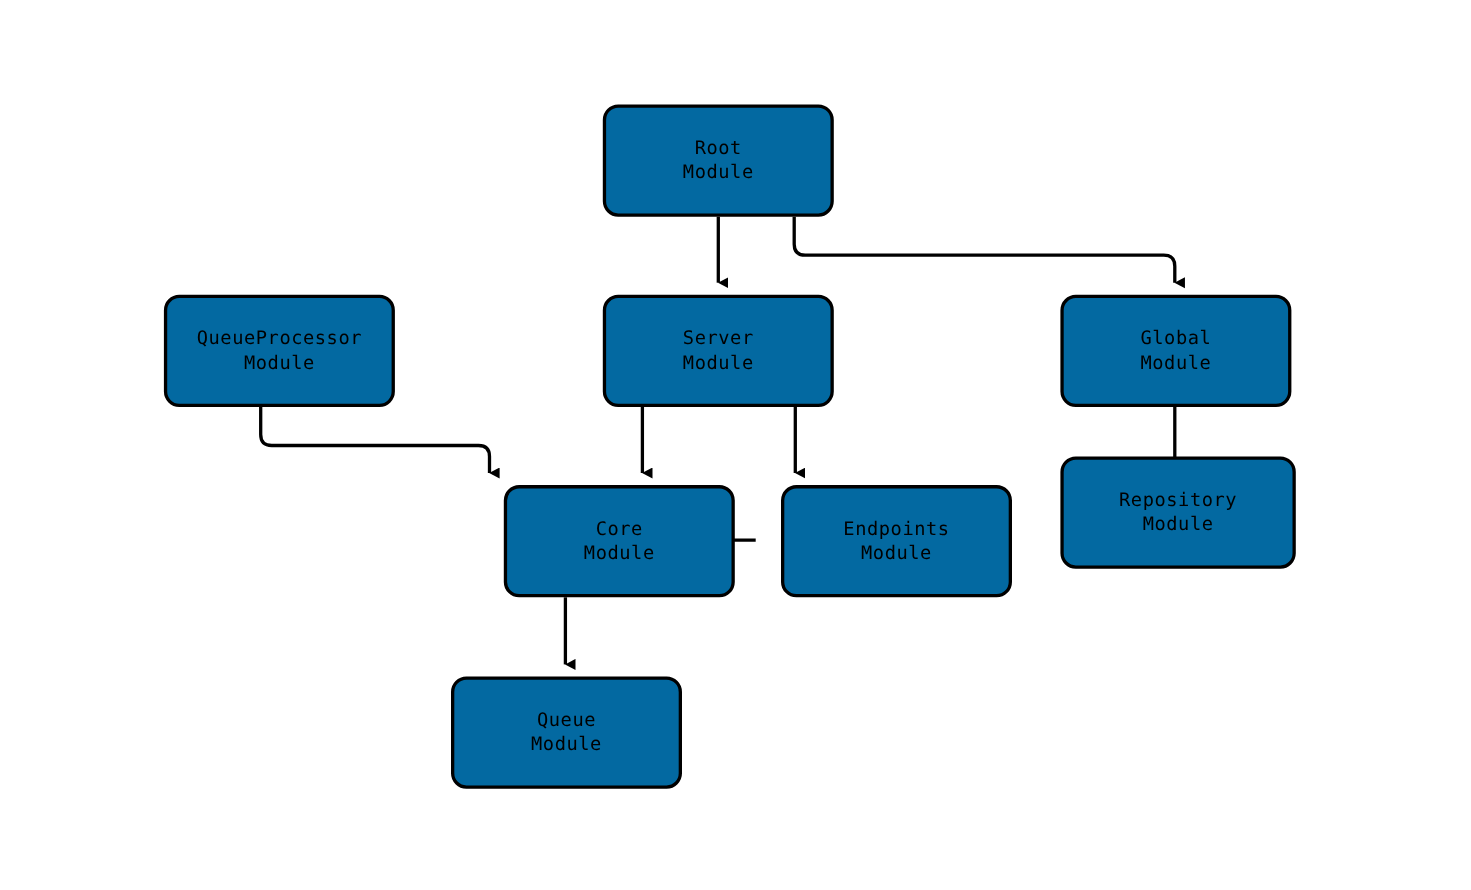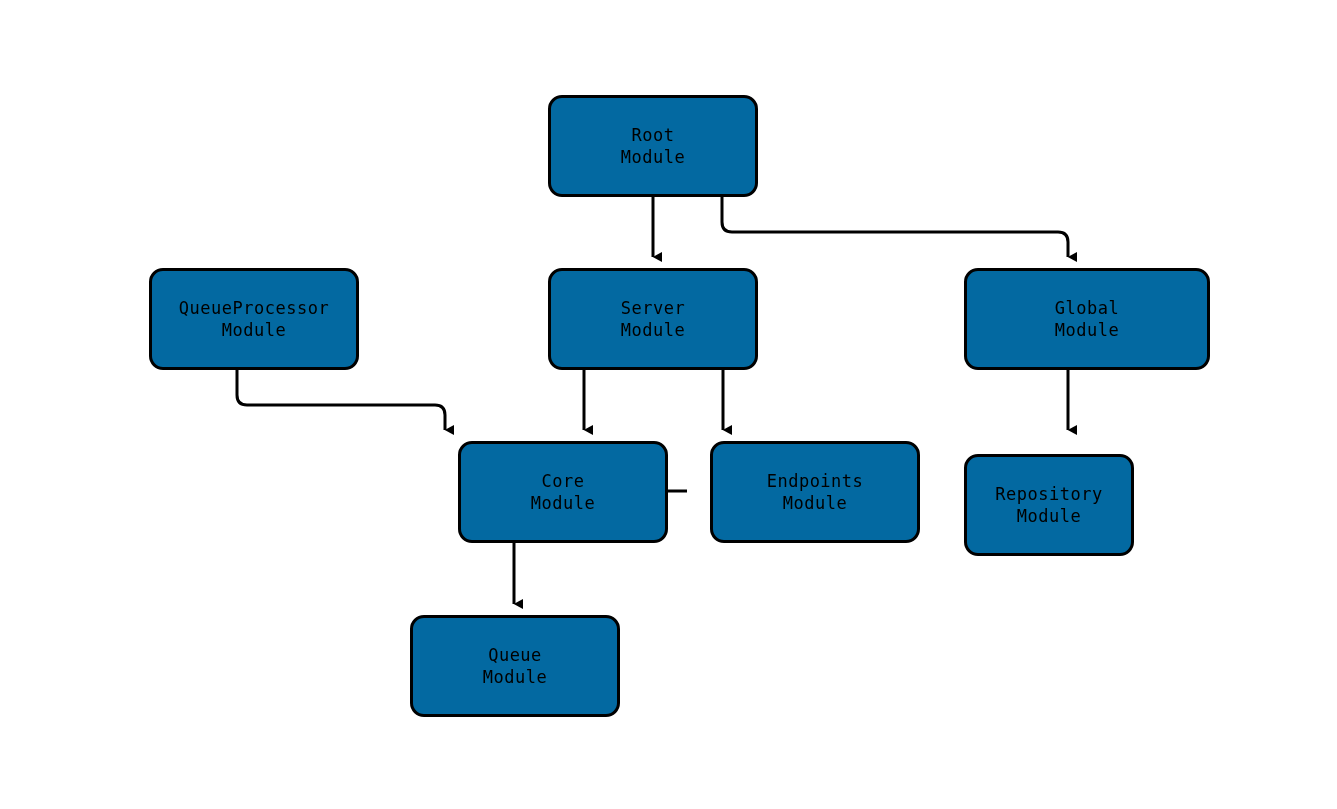--- a/index.html
+++ b/index.html
@@ -97,33 +97,33 @@
         <span class="node-line">Module</span>
       </div>
       <div class="node" style="left: 133px; top: 268px; width: 210px; height: 102px; margin-left: 16px;">
         <span class="node-line">QueueProcessor</span>
         <span class="node-line">Module</span>
       </div>
       <div class="node" style="left: 548px; top: 268px; width: 210px; height: 102px;">
         <span class="node-line">Server</span>
         <span class="node-line">Module</span>
       </div>
-      <div class="node" style="left: 964px; top: 268px; width: 246px; height: 102px; text-align: center;">
+      <div class="node" style="left: 964px; top: 268px; width: 210px; height: 102px; text-align: center;">
         <span class="node-line">Global</span>
         <span class="node-line">Module</span>
       </div>
       <div class="node" style="left: 410px; top: 441px; width: 210px; height: 102px; margin-left: 48px;">
         <span class="node-line">Core</span>
         <span class="node-line">Module</span>
       </div>
       <div class="node" style="left: 687px; top: 441px; width: 210px; height: 102px; margin-left: 23px;">
         <span class="node-line">Endpoints</span>
         <span class="node-line">Module</span>
       </div>
-      <div class="node" style="left: 964px; top: 454px; width: 170px; height: 102px;">
+      <div class="node" style="left: 964px; top: 415px; width: 214px; height: 102px;">
         <span class="node-line">Repository</span>
         <span class="node-line">Module</span>
       </div>
       <div class="node" style="left: 410px; top: 615px; width: 210px; height: 102px;">
         <span class="node-line">Queue</span>
         <span class="node-line">Module</span>
       </div>
     </div>
 
 </div>

